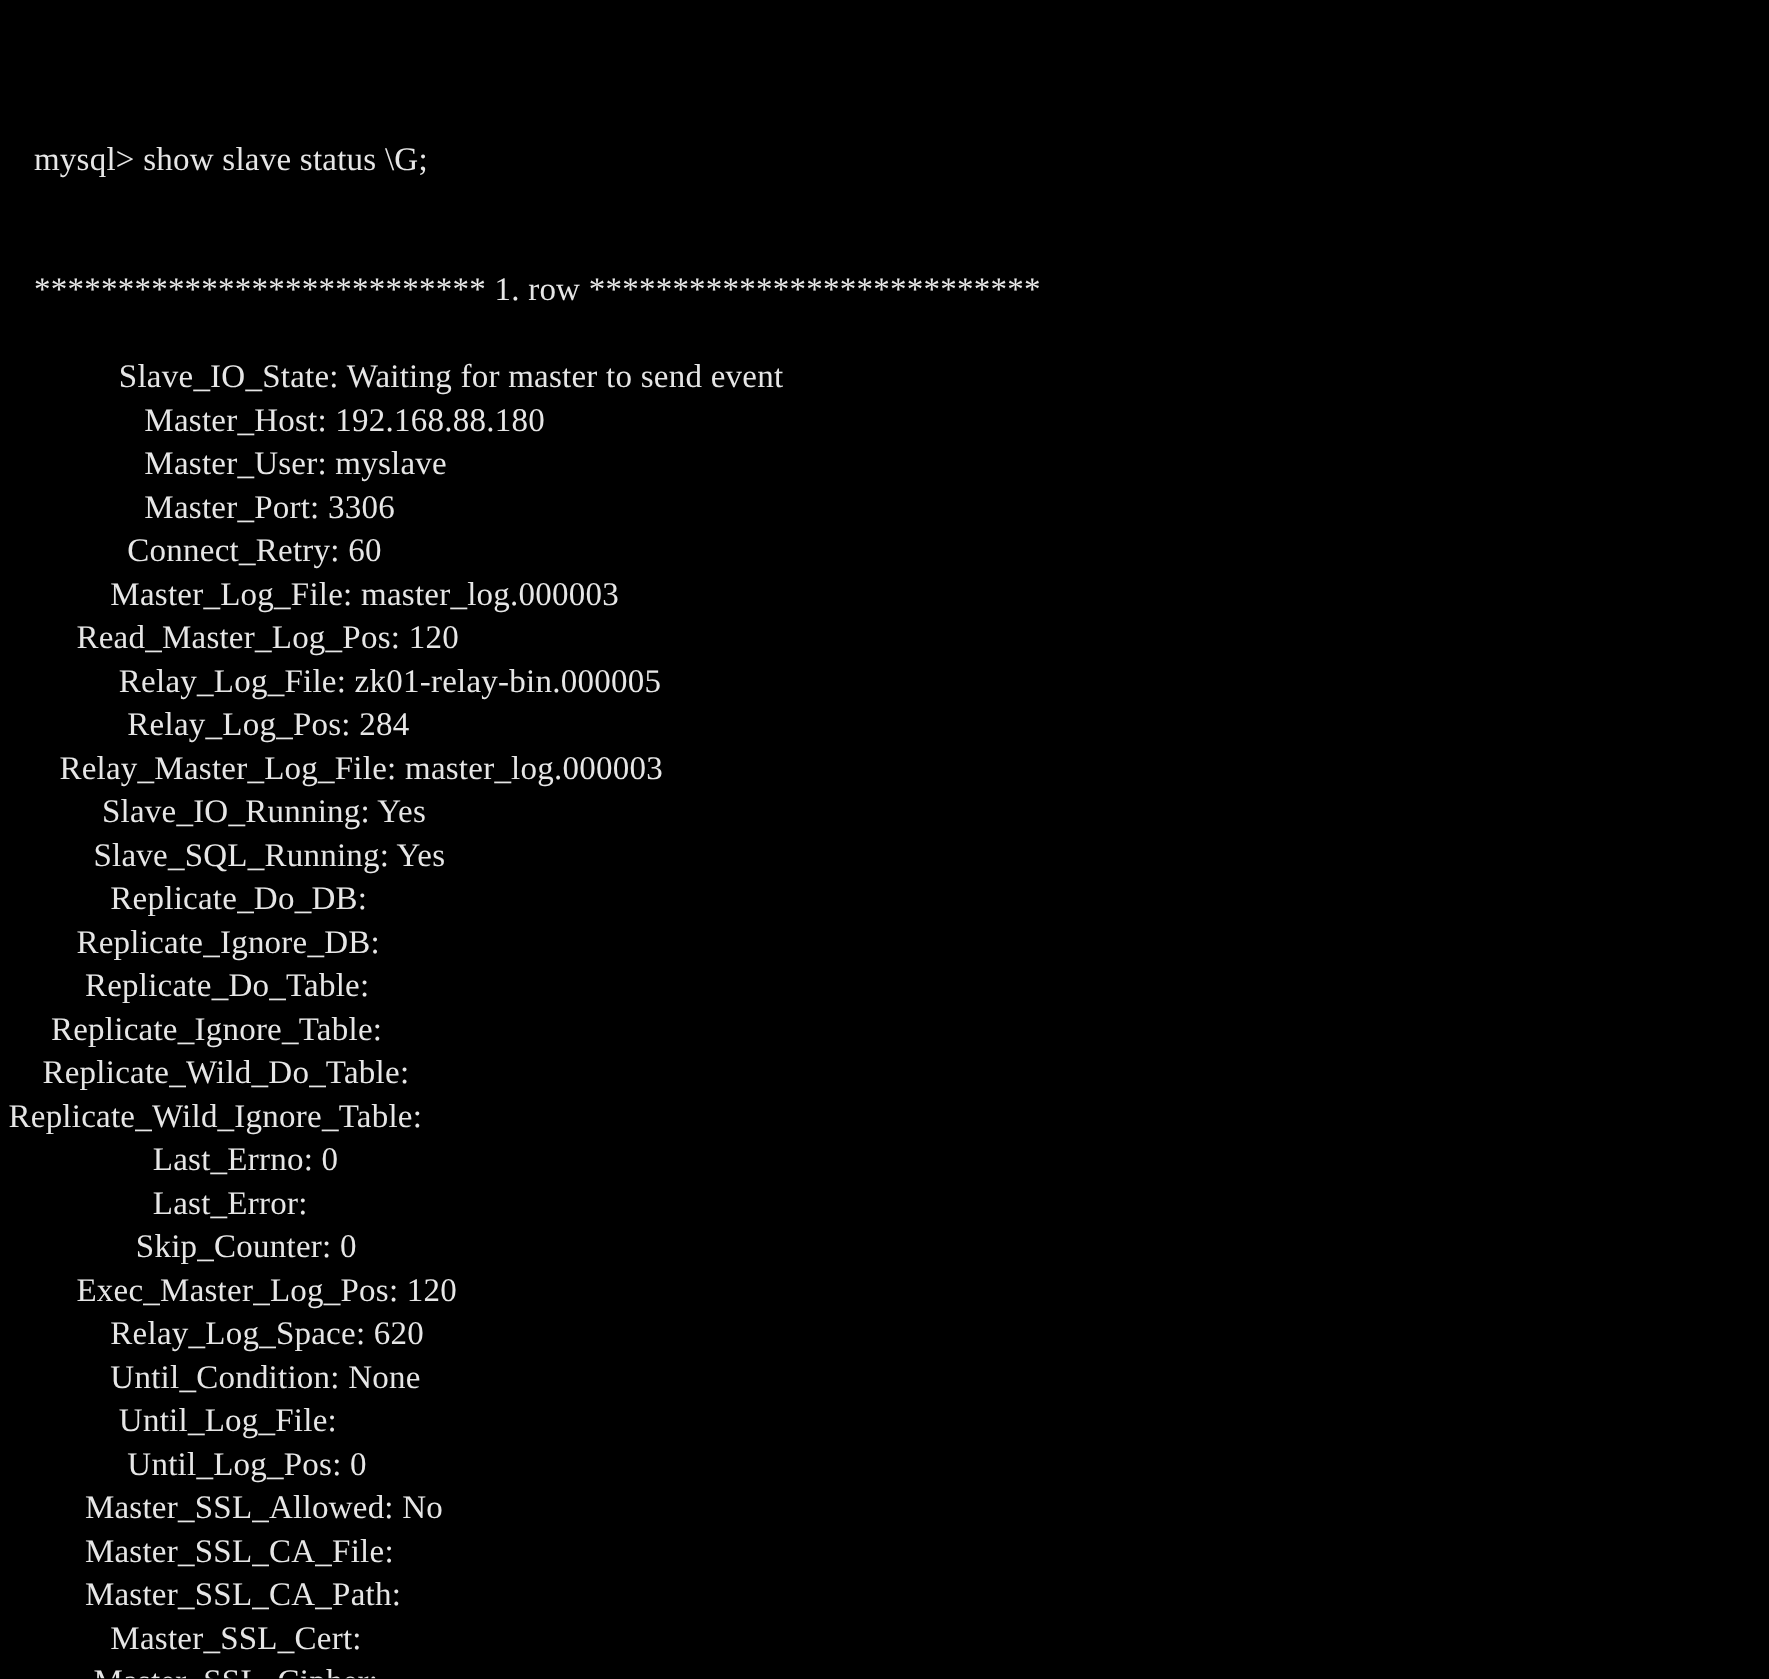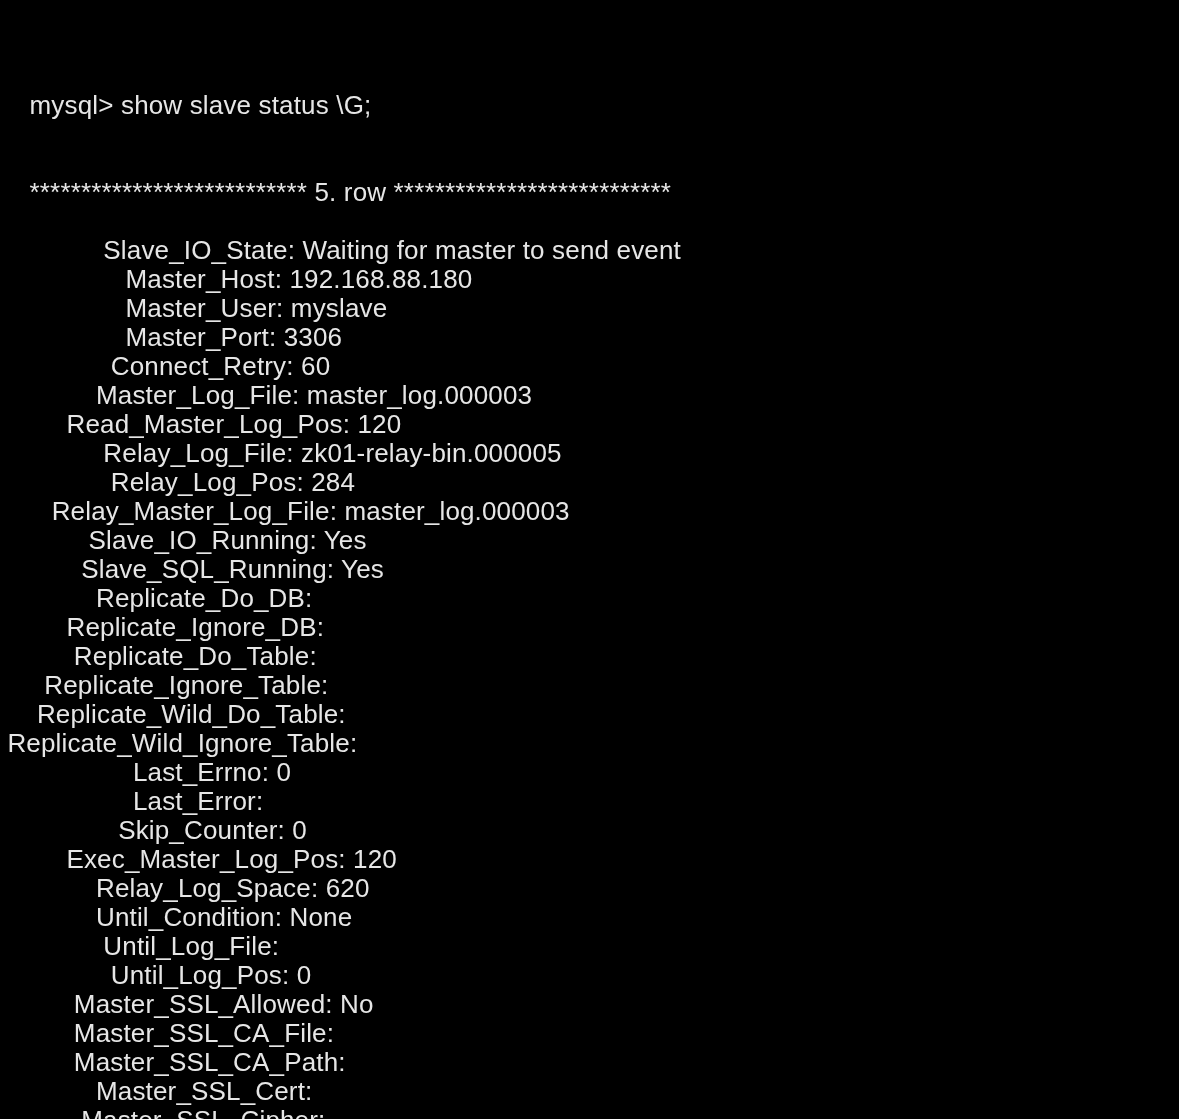--- a/index.html
+++ b/index.html
@@ -9,22 +9,22 @@
     background: #000000;
     width: 1179px;
     height: 1119px;
     overflow: hidden;
   }
   #terminal {
     width: 1179px;
     height: 1119px;
     background: #000000;
     color: #e6e6e6;
-    font-family: Liberation Sans, sans-serif;
-    font-size: 26px;
+    font-family: Liberation Serif, serif;
+    font-size: 22px;
     line-height: 29px;
     letter-spacing: 0.16px;
     padding: 4px 0 0 0;
     box-sizing: border-box;
     overflow: hidden;
     white-space: pre;
   }
   .line {
     height: 29px;
     white-space: pre;
@@ -36,16 +36,16 @@
   }
 </style>
 </head>
 <body>
 
 <div id="terminal">
   <div class="line">
     <span class="raw">mysql&gt; show slave status \G;</span>
   </div>
   <div class="line">
-    <span class="raw">*************************** 5. row ***************************</span>
+    <span class="raw">*************************** 1. row ***************************</span>
   </div>
   <div id="rows"><div class="line"><span class="lbl">              Slave_IO_State:</span><span class="val"> Waiting for master to send event</span></div><div class="line"><span class="lbl">                 Master_Host:</span><span class="val"> 192.168.88.180</span></div><div class="line"><span class="lbl">                 Master_User:</span><span class="val"> myslave</span></div><div class="line"><span class="lbl">                 Master_Port:</span><span class="val"> 3306</span></div><div class="line"><span class="lbl">               Connect_Retry:</span><span class="val"> 60</span></div><div class="line"><span class="lbl">             Master_Log_File:</span><span class="val"> master_log.000003</span></div><div class="line"><span class="lbl">         Read_Master_Log_Pos:</span><span class="val"> 120</span></div><div class="line"><span class="lbl">              Relay_Log_File:</span><span class="val"> zk01-relay-bin.000005</span></div><div class="line"><span class="lbl">               Relay_Log_Pos:</span><span class="val"> 284</span></div><div class="line"><span class="lbl">       Relay_Master_Log_File:</span><span class="val"> master_log.000003</span></div><div class="line"><span class="lbl">            Slave_IO_Running:</span><span class="val"> Yes</span></div><div class="line"><span class="lbl">           Slave_SQL_Running:</span><span class="val"> Yes</span></div><div class="line"><span class="lbl">             Replicate_Do_DB:</span><span class="val"> </span></div><div class="line"><span class="lbl">         Replicate_Ignore_DB:</span><span class="val"> </span></div><div class="line"><span class="lbl">          Replicate_Do_Table:</span><span class="val"> </span></div><div class="line"><span class="lbl">      Replicate_Ignore_Table:</span><span class="val"> </span></div><div class="line"><span class="lbl">     Replicate_Wild_Do_Table:</span><span class="val"> </span></div><div class="line"><span class="lbl"> Replicate_Wild_Ignore_Table:</span><span class="val"> </span></div><div class="line"><span class="lbl">                  Last_Errno:</span><span class="val"> 0</span></div><div class="line"><span class="lbl">                  Last_Error:</span><span class="val"> </span></div><div class="line"><span class="lbl">                Skip_Counter:</span><span class="val"> 0</span></div><div class="line"><span class="lbl">         Exec_Master_Log_Pos:</span><span class="val"> 120</span></div><div class="line"><span class="lbl">             Relay_Log_Space:</span><span class="val"> 620</span></div><div class="line"><span class="lbl">             Until_Condition:</span><span class="val"> None</span></div><div class="line"><span class="lbl">              Until_Log_File:</span><span class="val"> </span></div><div class="line"><span class="lbl">               Until_Log_Pos:</span><span class="val"> 0</span></div><div class="line"><span class="lbl">          Master_SSL_Allowed:</span><span class="val"> No</span></div><div class="line"><span class="lbl">          Master_SSL_CA_File:</span><span class="val"> </span></div><div class="line"><span class="lbl">          Master_SSL_CA_Path:</span><span class="val"> </span></div><div class="line"><span class="lbl">             Master_SSL_Cert:</span><span class="val"> </span></div><div class="line"><span class="lbl">           Master_SSL_Cipher:</span><span class="val"> </span></div></div>
 </div>
 
 </body></html>

